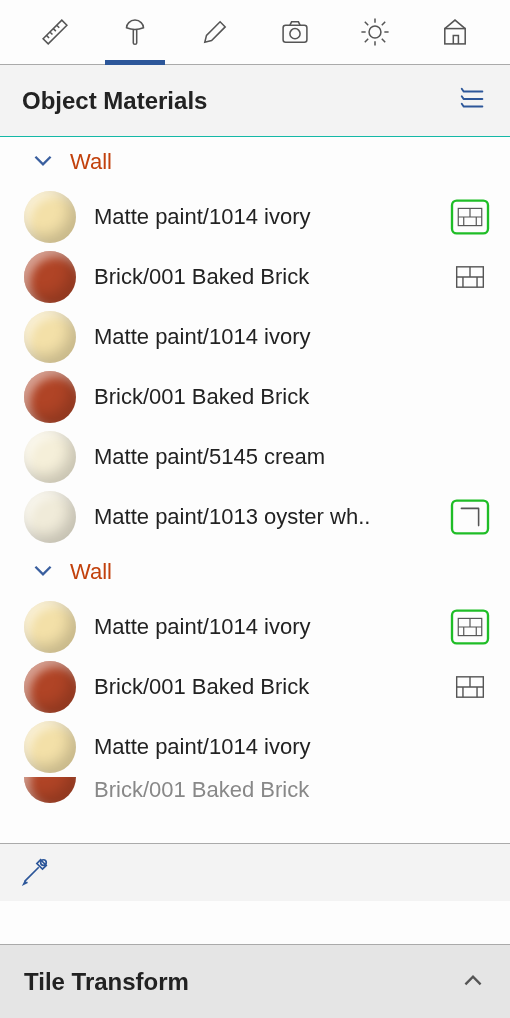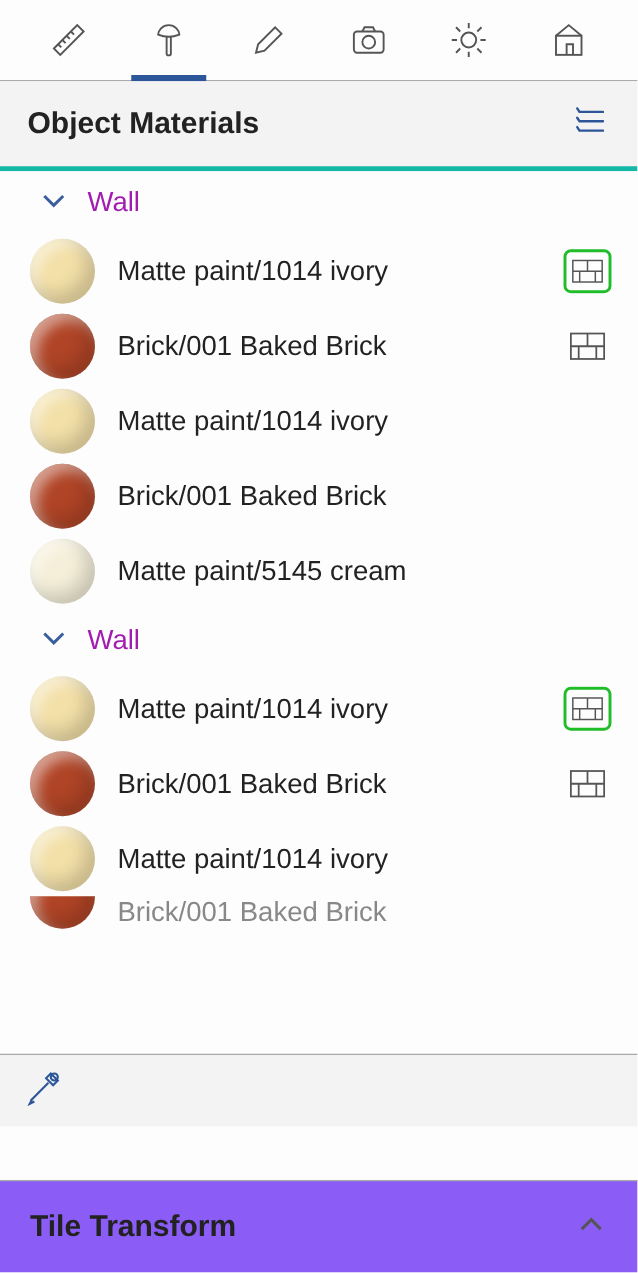--- a/index.html
+++ b/index.html
@@ -32,21 +32,21 @@
 .toolbar-icon.active {
   border-bottom: 5px solid #2c5699;
   margin-bottom: -5px;
 }
 .panel-header {
   height: 72px;
   display: flex;
   align-items: center;
   justify-content: space-between;
   padding: 0 22px;
-  border-bottom: 4px solid #14b8a6;
+  border-bottom: 1px solid #14b8a6;
   background: #f3f3f3;
 }
 .panel-header h1 {
   font-size: 24px;
   font-weight: bold;
   color: #222;
 }
 .settings-icon svg { width: 30px; height: 30px; stroke: #2c5699; fill: none; stroke-width: 2; }
 .materials-list {
   flex: 1;
@@ -57,21 +57,21 @@
   height: 50px;
   display: flex;
   align-items: center;
   padding: 0 30px;
   gap: 14px;
   cursor: pointer;
 }
 .group-header .chev svg { width: 26px; height: 26px; stroke: #3a5f9f; fill: none; stroke-width: 2.2; }
 .group-header .gname {
   font-size: 22px;
-  color: #a21caf;
+  color: #c2410c;
 }
 .material-row {
   height: 60px;
   display: flex;
   align-items: center;
   padding: 0 12px 0 24px;
   gap: 18px;
   cursor: pointer;
 }
 .swatch {
@@ -130,21 +130,21 @@
   background: #f3f3f3;
 }
 .footer-picker svg { width: 30px; height: 30px; stroke: #2c5699; fill: none; stroke-width: 1.8; }
 .tile-transform {
   height: 74px;
   border-top: 1px solid #aaa;
   display: flex;
   align-items: center;
   justify-content: space-between;
   padding: 0 24px;
-  background: #8b5cf6;
+  background: #e5e5e5;
   margin-top: 43px;
 }
 .tile-transform h2 {
   font-size: 24px;
   font-weight: bold;
   color: #222;
 }
 .tile-transform svg { width: 26px; height: 26px; stroke: #555; fill: none; stroke-width: 2.2; }
 </style>
 </head>
@@ -241,20 +241,30 @@
     <div class="swatch" style="background:#b04426"></div>
     <div class="mname">Brick/001 Baked Brick</div>
   </div>
 
 
   <div class="material-row">
     <div class="swatch" style="background:#f5efd9"></div>
     <div class="mname">Matte paint/5145 cream</div>
   </div>
 
+  <div class="material-row">
+    <div class="swatch" style="background:#f0ebd9"></div>
+    <div class="mname">Matte paint/1013 oyster wh..</div>
+    <div class="badge green">
+      <svg viewBox="0 0 50 46">
+          <rect class="outer" x="2" y="2" width="46" height="42"></rect>
+          <path class="arrow" d="M14 12 h22 c0 0 0 0 0 0 v22" stroke-linecap="round" stroke-linejoin="round"></path>
+        </svg>
+    </div>
+  </div>
 
   <div class="group-header">
     <span class="chev"><svg viewBox="0 0 24 24">
           <path d="M5 9 l7 7 l7 -7"></path>
         </svg></span>
     <span class="gname">Wall</span>
   </div>
 
   <div class="material-row">
     <div class="swatch" style="background:#f3e0a8"></div>

